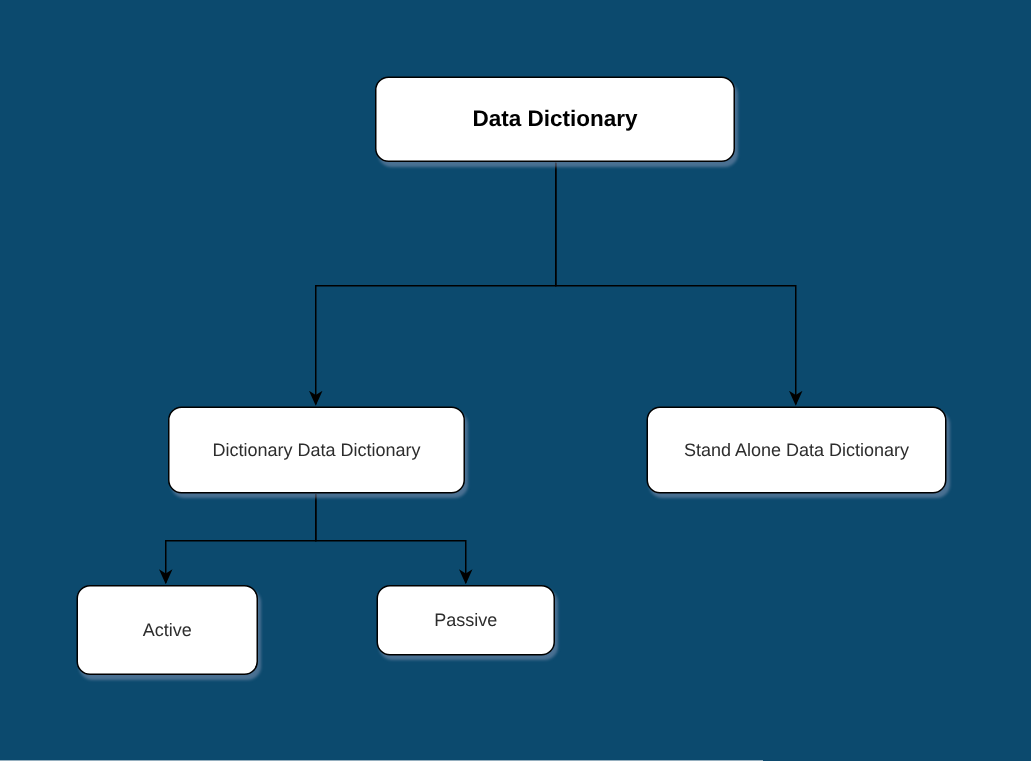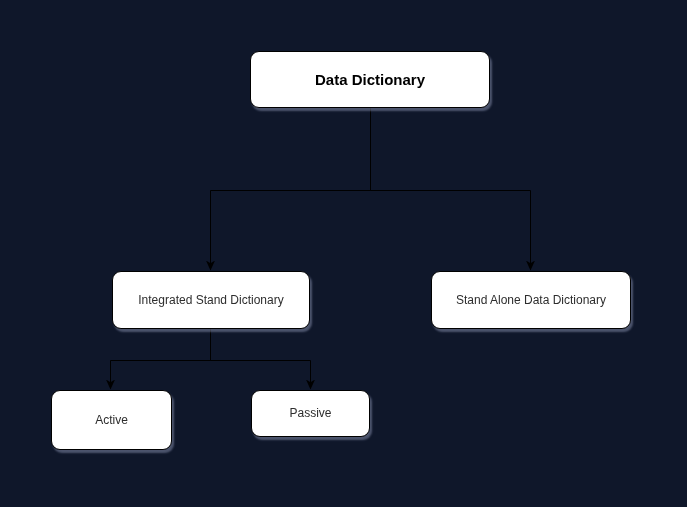--- a/index.html
+++ b/index.html
@@ -5,21 +5,21 @@
   html, body {
     margin: 0;
     padding: 0;
     background: #ffffff;
     font-family: "Liberation Sans", sans-serif;
   }
   .canvas {
     position: relative;
     width: 687px;
     height: 507px;
-    background: #0f172a;
+    background: #0c4a6e;
     overflow: hidden;
   }
   .edges {
     position: absolute;
     left: 0; top: 0;
     width: 687px;
     height: 507px;
   }
   .node {
     position: absolute;
@@ -80,21 +80,21 @@
     <path d="M370.5 108.5 L370.5 190.5 L530.5 190.5 L530.5 269.5" fill="none" stroke="#000000" stroke-width="1" marker-end="url(#arrow)"></path>
     <path d="M210.5 329.5 L210.5 360.5 L110.5 360.5 L110.5 388.5" fill="none" stroke="#000000" stroke-width="1" marker-end="url(#arrow)"></path>
     <path d="M210.5 329.5 L210.5 360.5 L310.5 360.5 L310.5 388.5" fill="none" stroke="#000000" stroke-width="1" marker-end="url(#arrow)"></path>
   </svg>
 
   <div class="node node-root">
     <span class="label">Data Dictionary</span>
   </div>
 
   <div class="node node-integrated">
-    <span class="label">Integrated Stand Dictionary</span>
+    <span class="label">Dictionary Data Dictionary</span>
   </div>
 
   <div class="node node-standalone">
     <span class="label">Stand Alone Data Dictionary</span>
   </div>
 
   <div class="node node-active">
     <span class="label">Active</span>
   </div>
 

